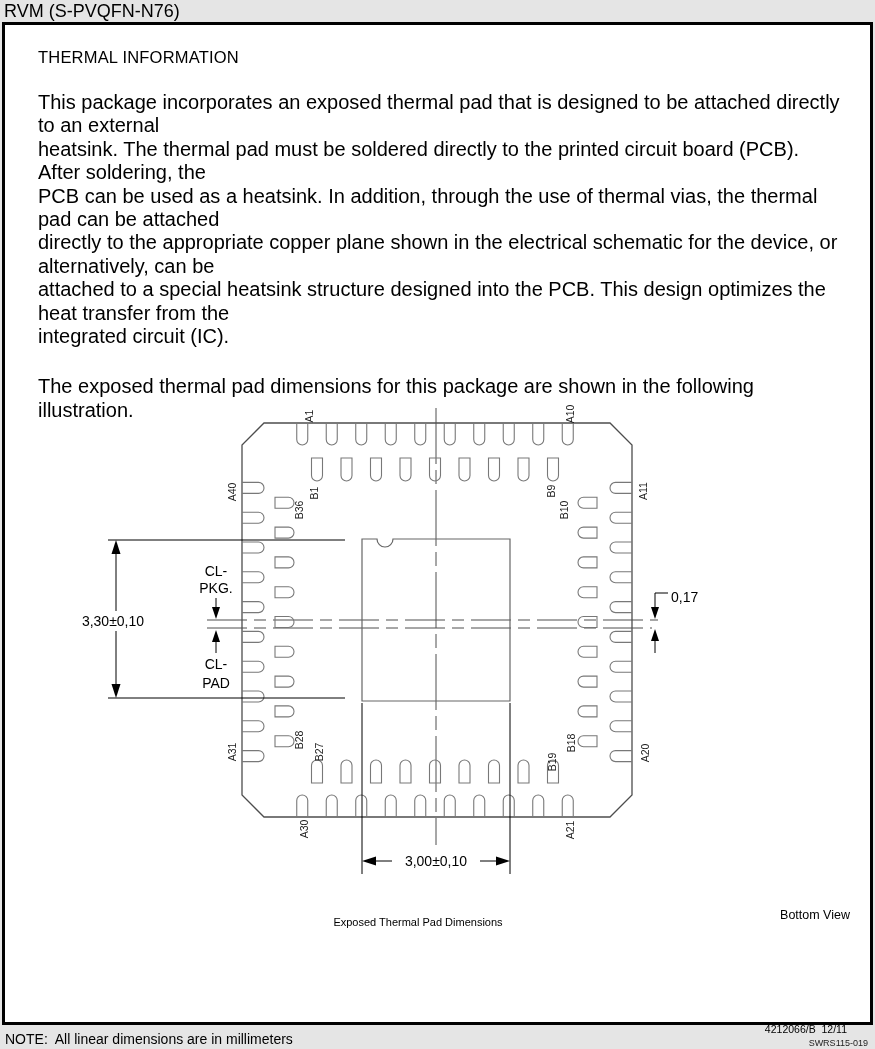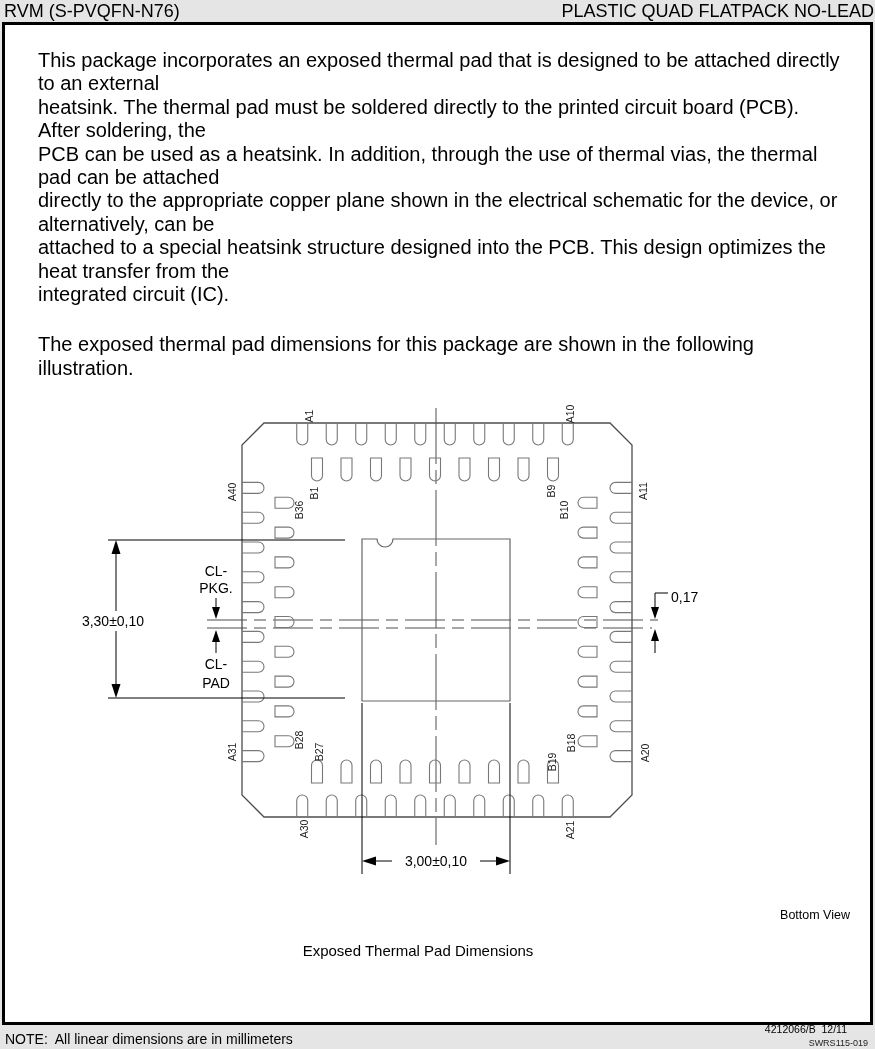--- a/index.html
+++ b/index.html
@@ -15,35 +15,35 @@
     border:3px solid #000;background:#fff;
   }
   .content{padding:0 28px 0 33px;}
   .sec-title{font-size:16.5px;font-weight:400;margin:23px 0 0 0;letter-spacing:.2px;}
   .para{font-size:20px;line-height:23.4px;white-space:pre-line;margin:0;}
   .p1{margin-top:24px;}
   .p2{margin-top:16px;}
   .p3{margin-top:27px;}
   .fig-svg{position:absolute;left:0;top:385px;width:875px;height:505px;}
   .bottom-view{position:absolute;left:0;top:908px;width:850px;text-align:right;font-size:12.5px;}
-  .fig-caption{position:absolute;left:0;top:942px;width:836px;text-align:center;font-size:15px;}
+  .fig-caption{position:absolute;left:0;top:916px;width:836px;text-align:center;font-size:11px;}
   .drawing-number{position:absolute;right:23px;top:998px;font-size:10.5px;white-space:pre;}
   .note-line{position:absolute;left:5px;top:1031px;font-size:14px;white-space:pre;}
   .doc-id{position:absolute;right:7px;top:1038px;font-size:9px;color:#222;}
 </style>
 </head>
 <body>
 
 <div class="page">
 
   <div class="hdr hdr-left">RVM (S-PVQFN-N76)</div>
-  <div class="hdr hdr-right">PLASTIC QUAD FLATPACK NO-LEAD</div>
 
   <div class="doc-box">
     <div class="content">
+      <h1 class="sec-title">THERMAL INFORMATION</h1>
       <p class="para p1">This package incorporates an exposed thermal pad that is designed to be attached directly to an external
 heatsink. The thermal pad must be soldered directly to the printed circuit board (PCB). After soldering, the
 PCB can be used as a heatsink. In addition, through the use of thermal vias, the thermal pad can be attached
 directly to the appropriate copper plane shown in the electrical schematic for the device, or alternatively, can be
 attached to a special heatsink structure designed into the PCB. This design optimizes the heat transfer from the
 integrated circuit (IC).</p>
       <p class="para p3">The exposed thermal pad dimensions for this package are shown in the following illustration.</p>
     </div>
 
     <div class="drawing-number">4212066/B  12/11</div>

